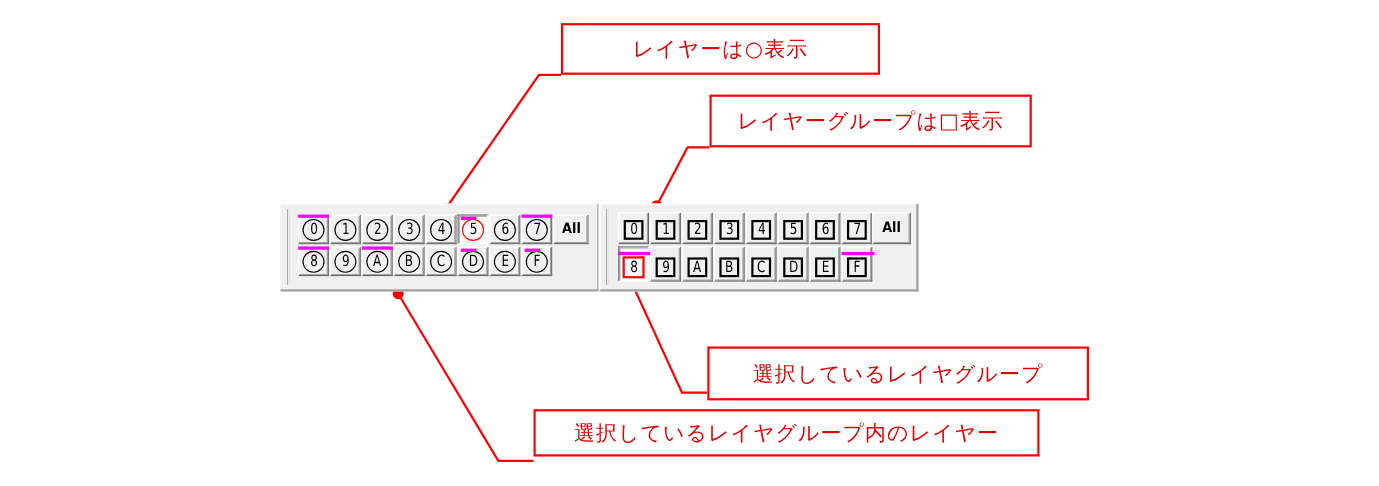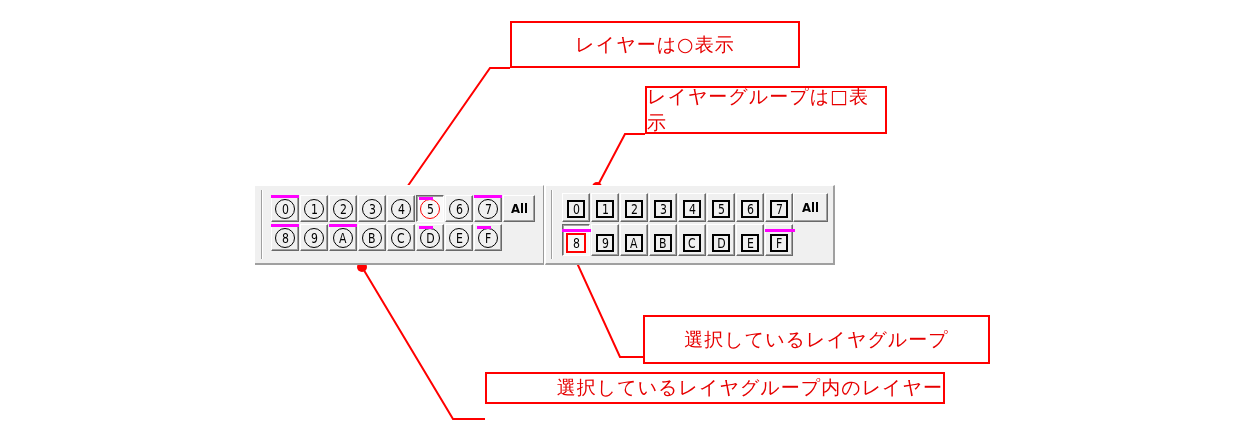--- a/index.html
+++ b/index.html
@@ -33,23 +33,23 @@
   .sq.selected { border-color:#ff0000; border-width:2px; width:20px; height:20px; }
 
   .mark { position:absolute; top:-1px; left:-1px; height:3px; background:#ff00ff; display:none; }
   .mark.mark-full { display:block; width:28px; }
   .mark.mark-half { display:block; width:14px; top:1px; left:2px; }
   #group-panel .r2 .mark.mark-full { top:4px; left:-1px; width:30px; }
 
   .callout { position:absolute; box-sizing:border-box; border:2.5px solid #ff0000; background:#ffffff;
              display:flex; align-items:center; justify-content:center; color:#e60000; font-size:19px; letter-spacing:1px; }
   #callout-layer { left:510px; top:21px; width:290px; height:47px; }
-  #callout-group { left:645px; top:86px; width:242px; height:48px; }
+  #callout-group { left:645px; top:86px; width:293px; height:48px; }
   #callout-selected-group { left:643px; top:315px; width:347px; height:49px; }
-  #callout-layers-in-group { left:485px; top:372px; width:460px; height:32px;justify-content:flex-end; }
+  #callout-layers-in-group { left:485px; top:372px; width:460px; height:43px; }
 
   #leaders { position:absolute; left:0; top:0; width:1254px; height:442px; pointer-events:none; }
 </style>
 </head>
 <body>
 
 <svg id="leaders" viewBox="0 0 1254 442">
   <g stroke="#ff0000" stroke-width="2" fill="none">
     <polyline points="405,190 490,68 510,68"></polyline>
     <polyline points="597,187 625,134 645,134"></polyline>

